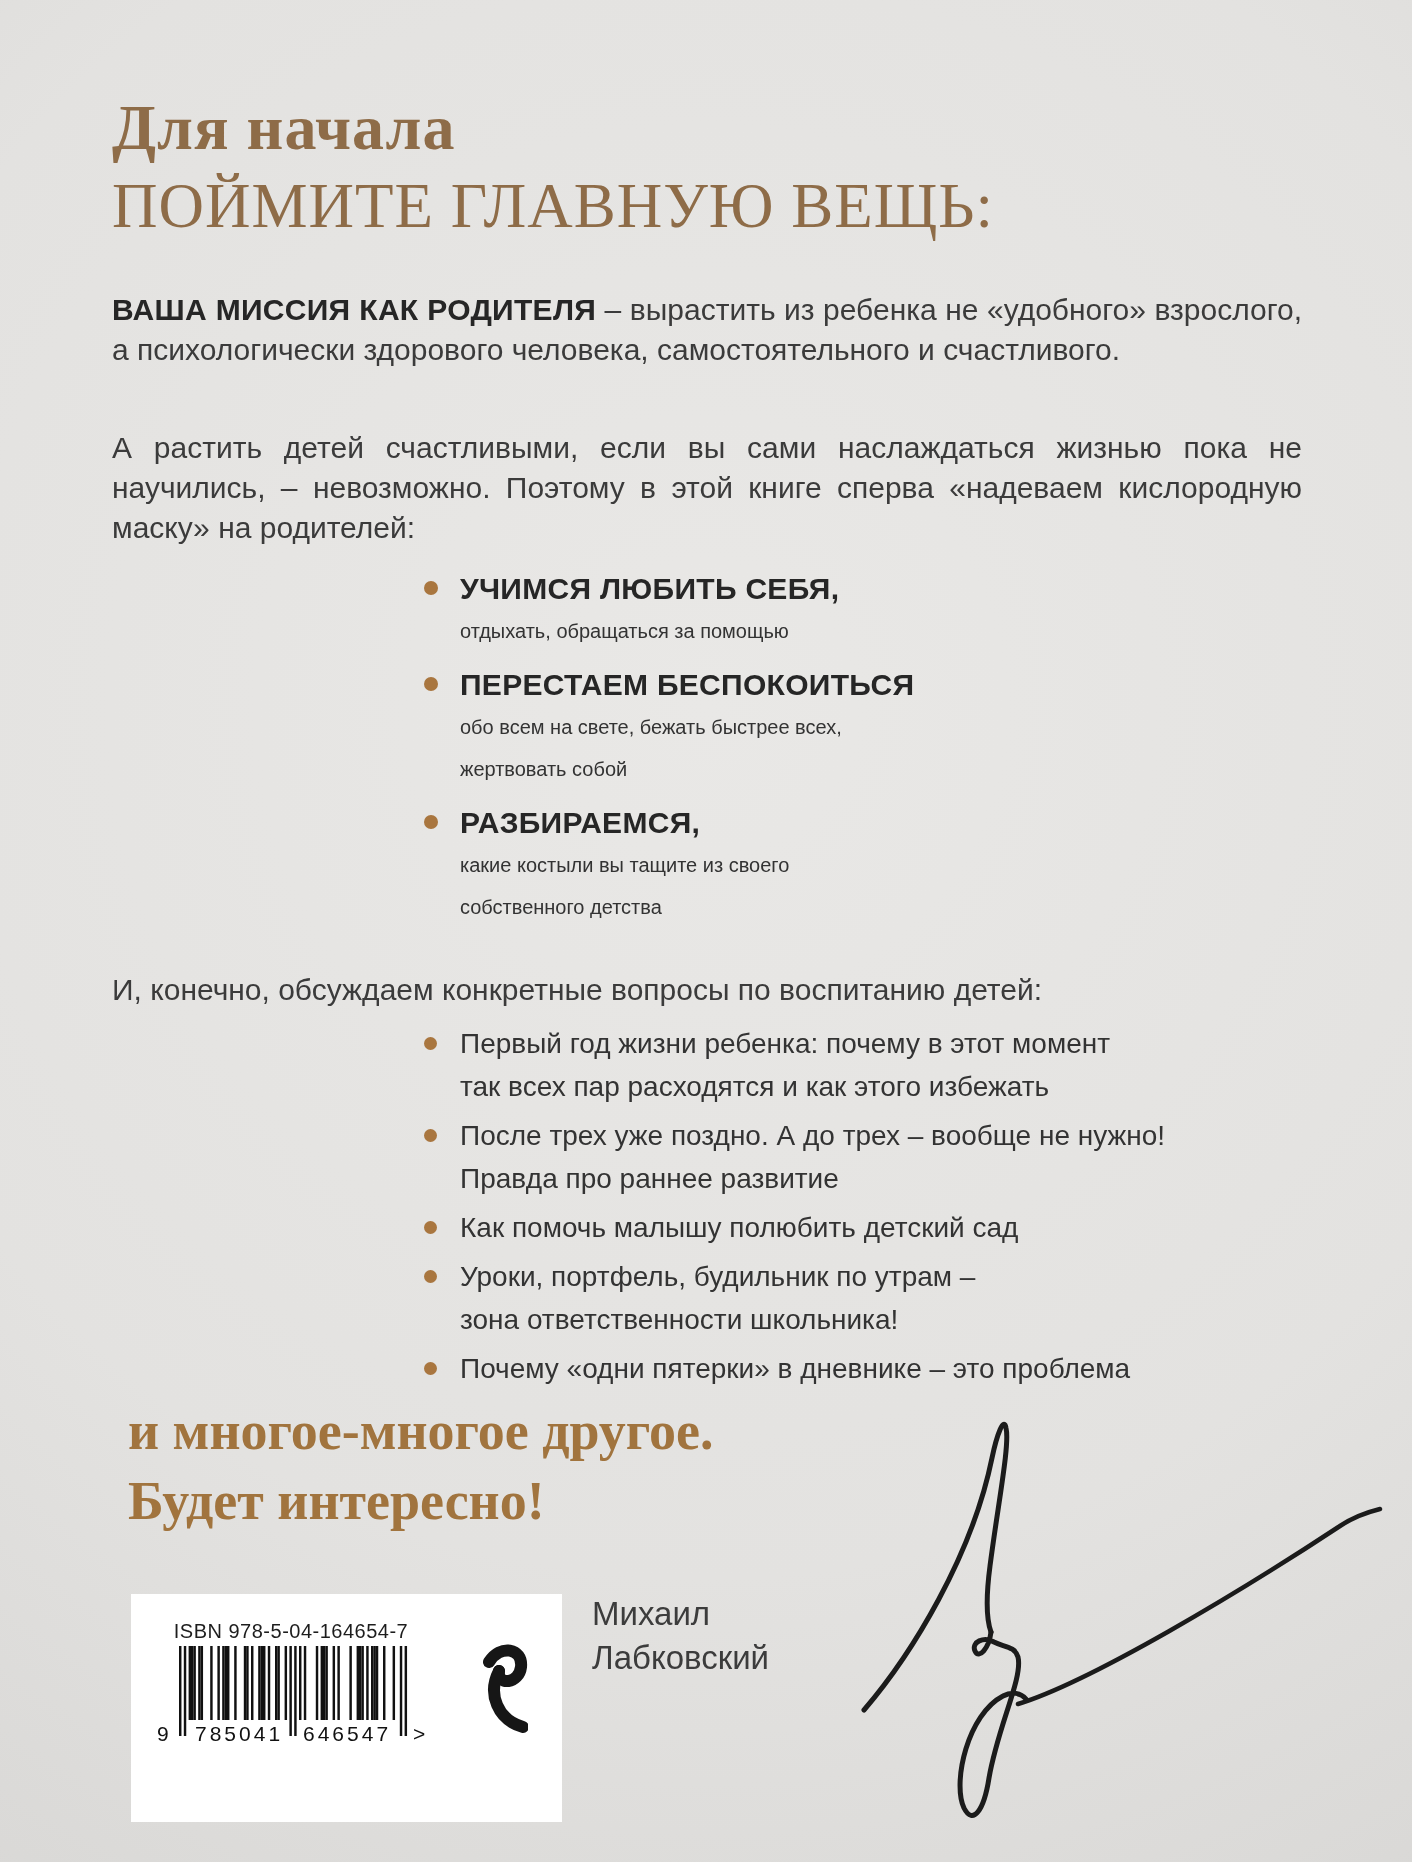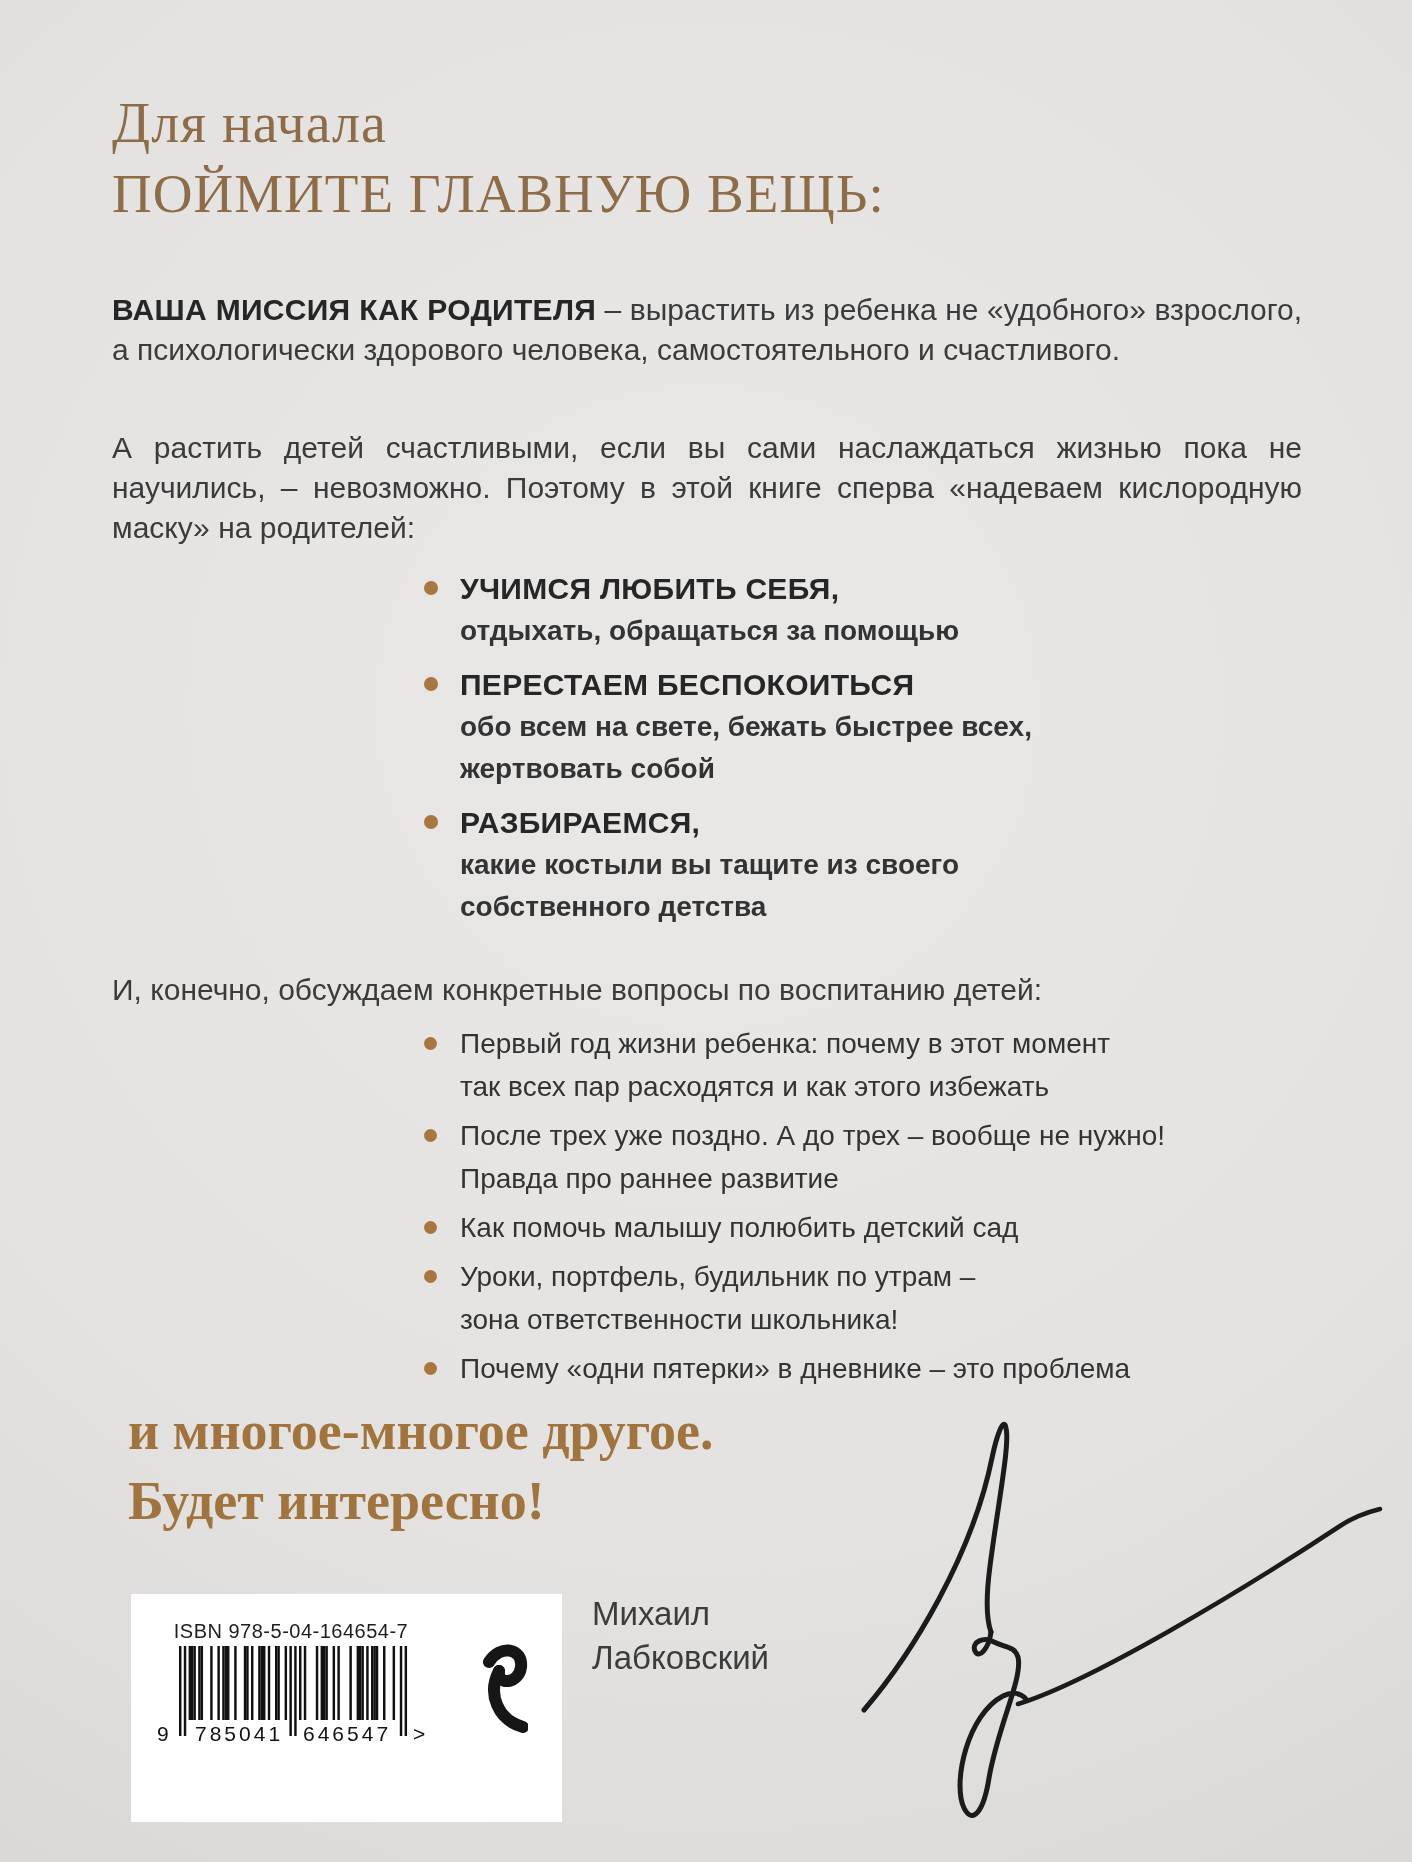--- a/index.html
+++ b/index.html
@@ -8,39 +8,39 @@
     width:1412px;height:1862px;
     overflow:hidden;
     font-family:"Liberation Sans",sans-serif;
     color:#3b3b3b;
     background:radial-gradient(115% 85% at 50% 38%, #e9e8e6 0%, #e3e2e0 55%, #d5d4d2 100%);
   }
   .abs{position:absolute;}
 
   
   .heading{left:112px;top:94px;color:#8e6c48;font-family:"Liberation Serif",serif;}
-  .heading .h1a{font-size:56px;line-height:1.05;letter-spacing:1px;}
-  .heading .h1b{font-size:55px;line-height:1.05;margin-top:12px;letter-spacing:1px;}
+  .heading .h1a{font-size:64px;line-height:1.05;letter-spacing:1px;font-weight:bold;}
+  .heading .h1b{font-size:63px;line-height:1.05;margin-top:12px;letter-spacing:1px;}
 
   
   .para{left:112px;width:1190px;font-size:30px;line-height:40px;text-align:justify;color:#3b3b3b;}
   .para b{color:#262626;letter-spacing:.3px;}
   .p1{top:260px;}
   .p2{top:398px;}
   .p3{top:940px;text-align:left;}
 
   
   ul.blist{list-style:none;margin:16px;padding:0;}
   ul.blist li{display:flex;align-items:flex-start;}
   .dot{flex:none;border-radius:50%;background:#a9763f;}
   .list1{left:408px;top:552px;width:820px;}
   .list1 li{margin-bottom:12px;}
   .list1 .dot{width:14px;height:14px;margin:13px 22px 0 0;}
   .list1 .lead{display:block;font-weight:bold;font-size:30px;line-height:42px;color:#262626;letter-spacing:.3px;}
-  .list1 .rest{display:block;font-size:28px;line-height:42px;white-space:pre-line;color:#333;font-weight:bold;}
+  .list1 .rest{display:block;font-size:20px;line-height:42px;white-space:pre-line;color:#333;}
   .list2{left:408px;top:1006px;width:790px;}
   .list2 li{margin-bottom:6px;}
   .list2 .dot{width:13px;height:13px;margin:15px 23px 0 0;}
   .list2 .txt{display:block;font-size:28px;line-height:43px;white-space:pre-line;color:#333;}
 
   
   .outro{left:112px;top:1396px;font-family:"Liberation Serif",serif;font-weight:bold;
          color:#a1743e;font-size:54px;line-height:70px;margin-left:16px;}
 
   

